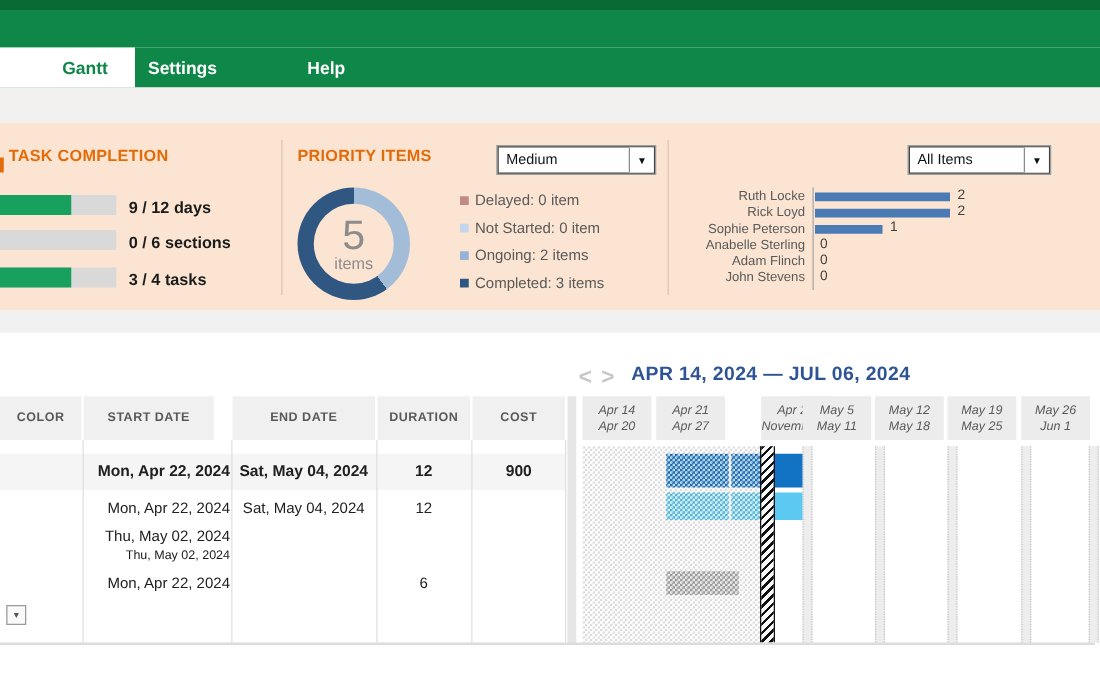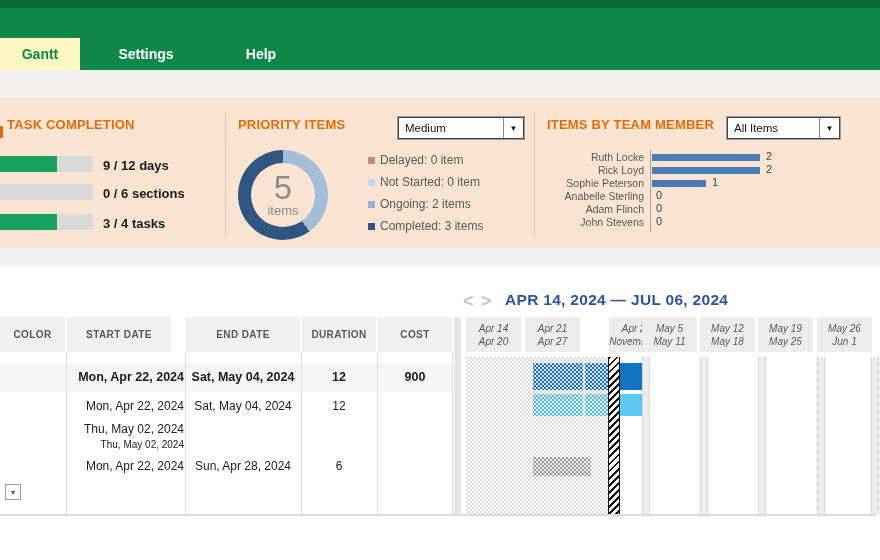--- a/index.html
+++ b/index.html
@@ -6,21 +6,21 @@
   .stage{position:relative;width:880px;height:560px;overflow:hidden;
          font-family:"Liberation Sans",sans-serif;background:#fff;}
   .abs{position:absolute;}
 
   
   .strip-dark{left:0;top:0;width:880px;height:8px;background:#0A6A34;}
   .strip-green{left:0;top:8px;width:880px;height:30px;background:#0F8748;}
   .tabrow{left:0;top:38px;width:880px;height:32px;background:#0F8748;}
   .tab{position:absolute;top:0;height:32px;display:flex;align-items:center;justify-content:center;
        color:#fff;font-size:14px;font-weight:700;cursor:pointer;}
-  .tab.active{background:#fef9c3;color:#0F8748;}
+  .tab.active{background:#ffffff;color:#0F8748;padding-left:28px;}
   .grayband{left:0;top:70px;width:880px;height:28px;background:#F1F0EF;}
 
   
   .peach{left:0;top:98px;width:880px;height:150px;background:#FBE5D2;}
   .vdiv{width:1px;background:#DCC6B0;}
   .sect-title{font-size:13px;font-weight:700;color:#E36C0A;letter-spacing:.2px;white-space:nowrap;}
   .ptrack{height:16px;background:#D9D9D9;}
   .pfill{height:16px;background:#17A05E;}
   .plabel{font-size:13px;font-weight:700;color:#1B1B1B;white-space:nowrap;}
   .combo{background:#fff;border:1px solid #404040;box-shadow:0 0 0 1px #9d9d9d;
@@ -133,21 +133,20 @@
   </div>
   <div class="abs lg-sq" style="left:368px;top:157px;background:#C08B84;"></div>
   <div class="abs lg-txt" style="left:380px;top:153px;">Delayed: 0 item</div>
   <div class="abs lg-sq" style="left:368px;top:179px;background:#C3D6EE;"></div>
   <div class="abs lg-txt" style="left:380px;top:175px;">Not Started: 0 item</div>
   <div class="abs lg-sq" style="left:368px;top:201px;background:#95B3D7;"></div>
   <div class="abs lg-txt" style="left:380px;top:197px;">Ongoing: 2 items</div>
   <div class="abs lg-sq" style="left:368px;top:223px;background:#2F5782;"></div>
   <div class="abs lg-txt" style="left:380px;top:219px;">Completed: 3 items</div>
 
-  <div class="abs sect-title" style="left:547px;top:117px;">ITEMS BY TEAM MEMBER</div>
   <div class="abs combo" style="left:727px;top:117px;width:111px;height:20px;">
     <span class="txt">All Items</span>
     <span class="arr">▼</span>
   </div>
   <div class="abs tm-name" style="left:480px;top:151px;width:164px;">Ruth Locke</div>
   <div class="abs tm-name" style="left:480px;top:164px;width:164px;">Rick Loyd</div>
   <div class="abs tm-name" style="left:480px;top:177px;width:164px;">Sophie Peterson</div>
   <div class="abs tm-name" style="left:480px;top:190px;width:164px;">Anabelle Sterling</div>
   <div class="abs tm-name" style="left:480px;top:203px;width:164px;">Adam Flinch</div>
   <div class="abs tm-name" style="left:480px;top:216px;width:164px;">John Stevens</div>
@@ -187,21 +186,20 @@
   <div class="cell c-cost r0">900</div>
 
   <div class="cell c-start r1">Mon, Apr 22, 2024</div>
   <div class="cell c-end r1">Sat, May 04, 2024</div>
   <div class="cell c-dur r1">12</div>
 
   <div class="cell c-start r2">Thu, May 02, 2024</div>
   <div class="cell c-start r3">Thu, May 02, 2024</div>
 
   <div class="cell c-start r4">Mon, Apr 22, 2024</div>
-  <div class="cell c-end r4">Sun, Apr 28, 2024</div>
   <div class="cell c-dur r4">6</div>
 
   <div class="abs mini-dd">
     <span>▼</span>
   </div>
 
   <div class="abs gutter"></div>
   <div class="abs gw w0">
     <span>Apr 14</span>
     <span>Apr 20</span>

